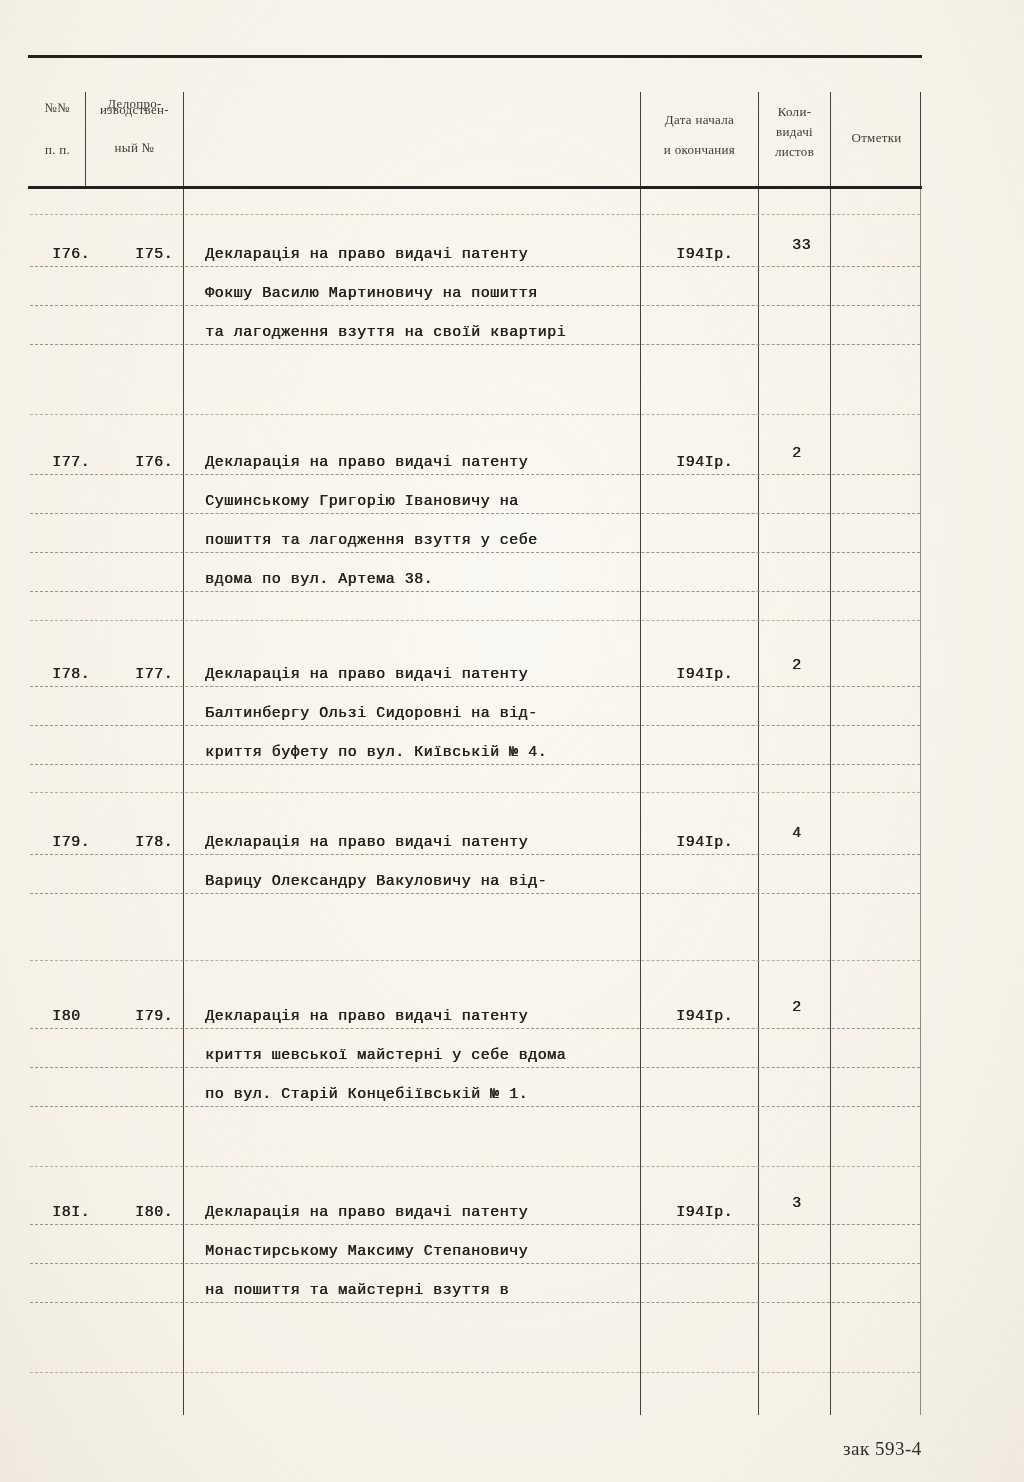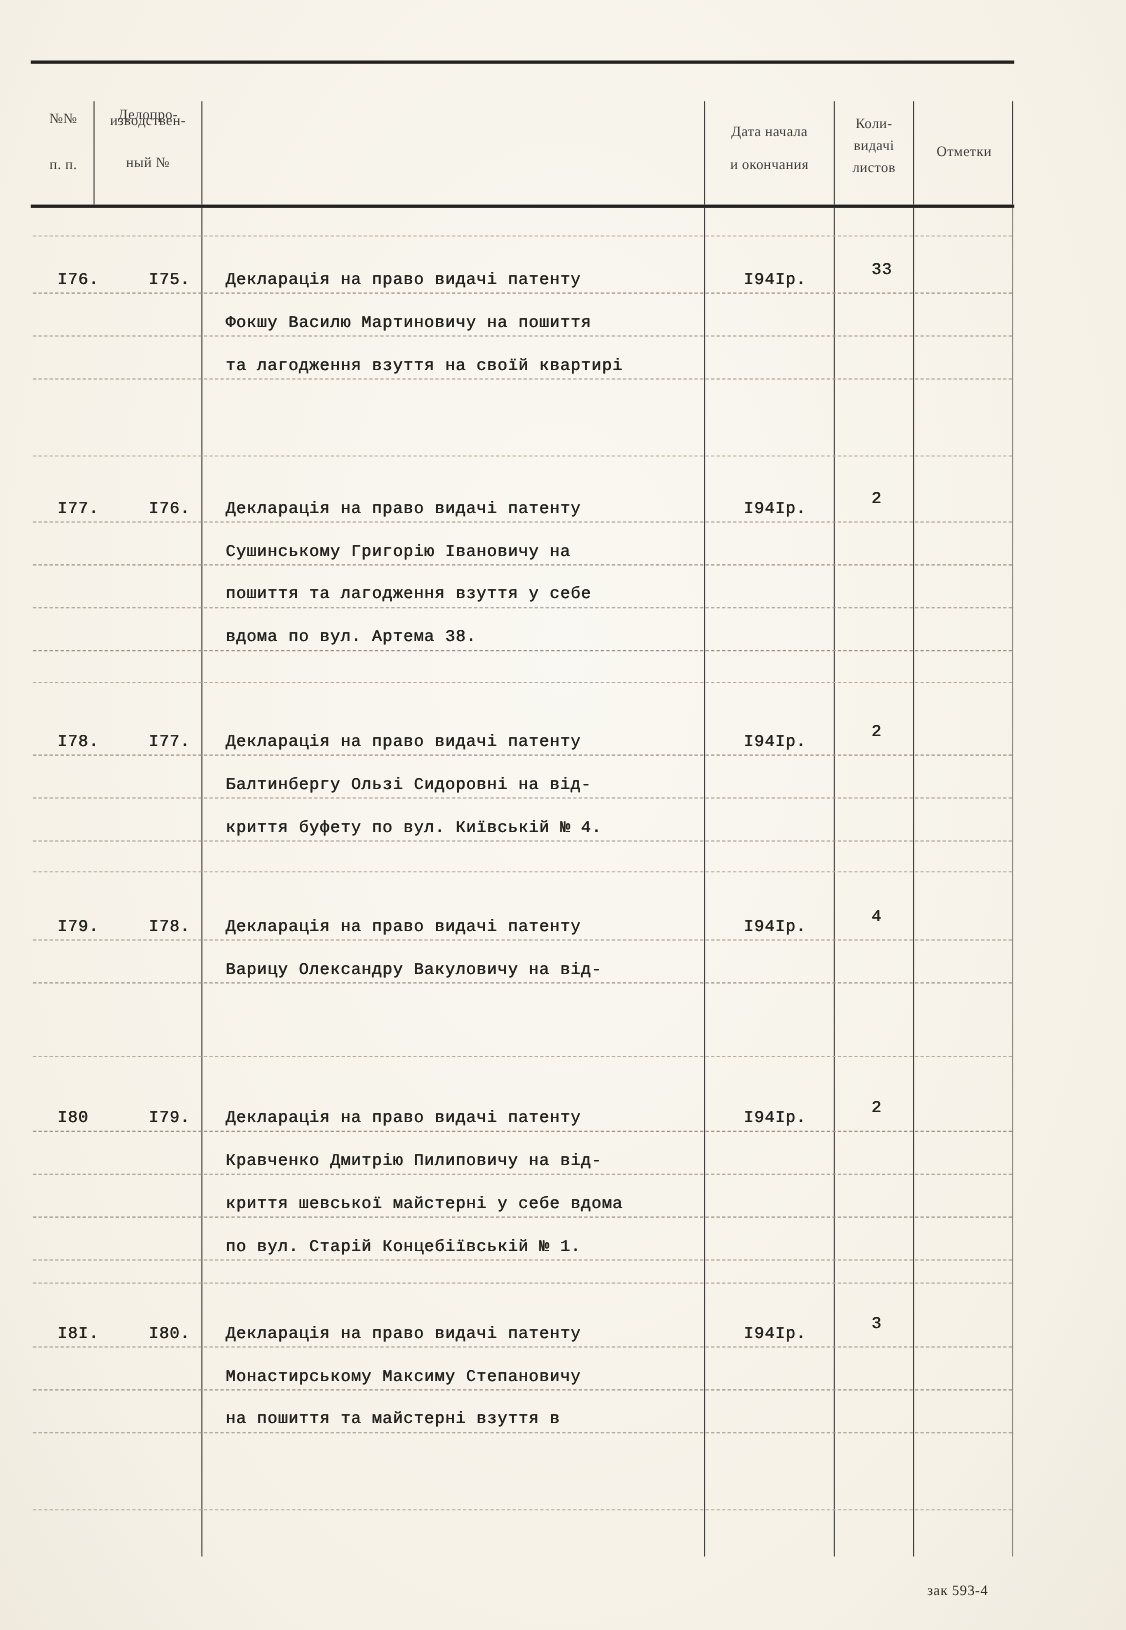--- a/index.html
+++ b/index.html
@@ -31,21 +31,21 @@
   .rline { position:relative; height:38px; border-bottom:1px dashed #9b9486; }
   .rline .txt    { position:absolute; left:175px; bottom:3px; }
   .rline .num    { position:absolute; left:22px;  bottom:3px; }
   .rline .fnum   { position:absolute; left:105px; bottom:3px; }
   .rline .date   { position:absolute; left:646px; bottom:3px; }
   .rline .sheets { position:absolute; left:762px; bottom:12px; }
   .rule { position:absolute; left:30px; width:890px; border-top:1px dashed #b5ad9c; }
   .footer-code {
     position:absolute; left:843px; top:1438px;
     font-family:"Liberation Serif", serif;
-    font-size:13px; color:#2e2d29; letter-spacing:0.5px;
+    font-size:19px; color:#2e2d29; letter-spacing:0.5px;
   }
 </style>
 </head>
 <body>
 
 <div class="page">
 
   <div class="hrule-thick" style="top:55px"></div>
 
   <div class="hl" style="left:30px; top:100px; width:55px">№№</div>
@@ -156,23 +156,20 @@
 
   <div class="row" style="top:990px">
     <div class="rline">
       <span class="typed num">I80</span>
       <span class="typed fnum">I79.</span>
       <span class="typed txt">Декларація на право видачі патенту</span>
       <span class="typed date">I94Iр.</span>
       <span class="typed sheets">2</span>
     </div>
     <div class="rline">
-        <span class="typed txt">Кравченко Дмитрію Пилиповичу на від-</span>
-      </div>
-    <div class="rline">
         <span class="typed txt">криття шевської майстерні у себе вдома</span>
       </div>
     <div class="rline">
         <span class="typed txt">по вул. Старій Концебіївській № 1.</span>
       </div>
   </div>
 
   <div class="row" style="top:1186px">
     <div class="rline">
       <span class="typed num">I8I.</span>

